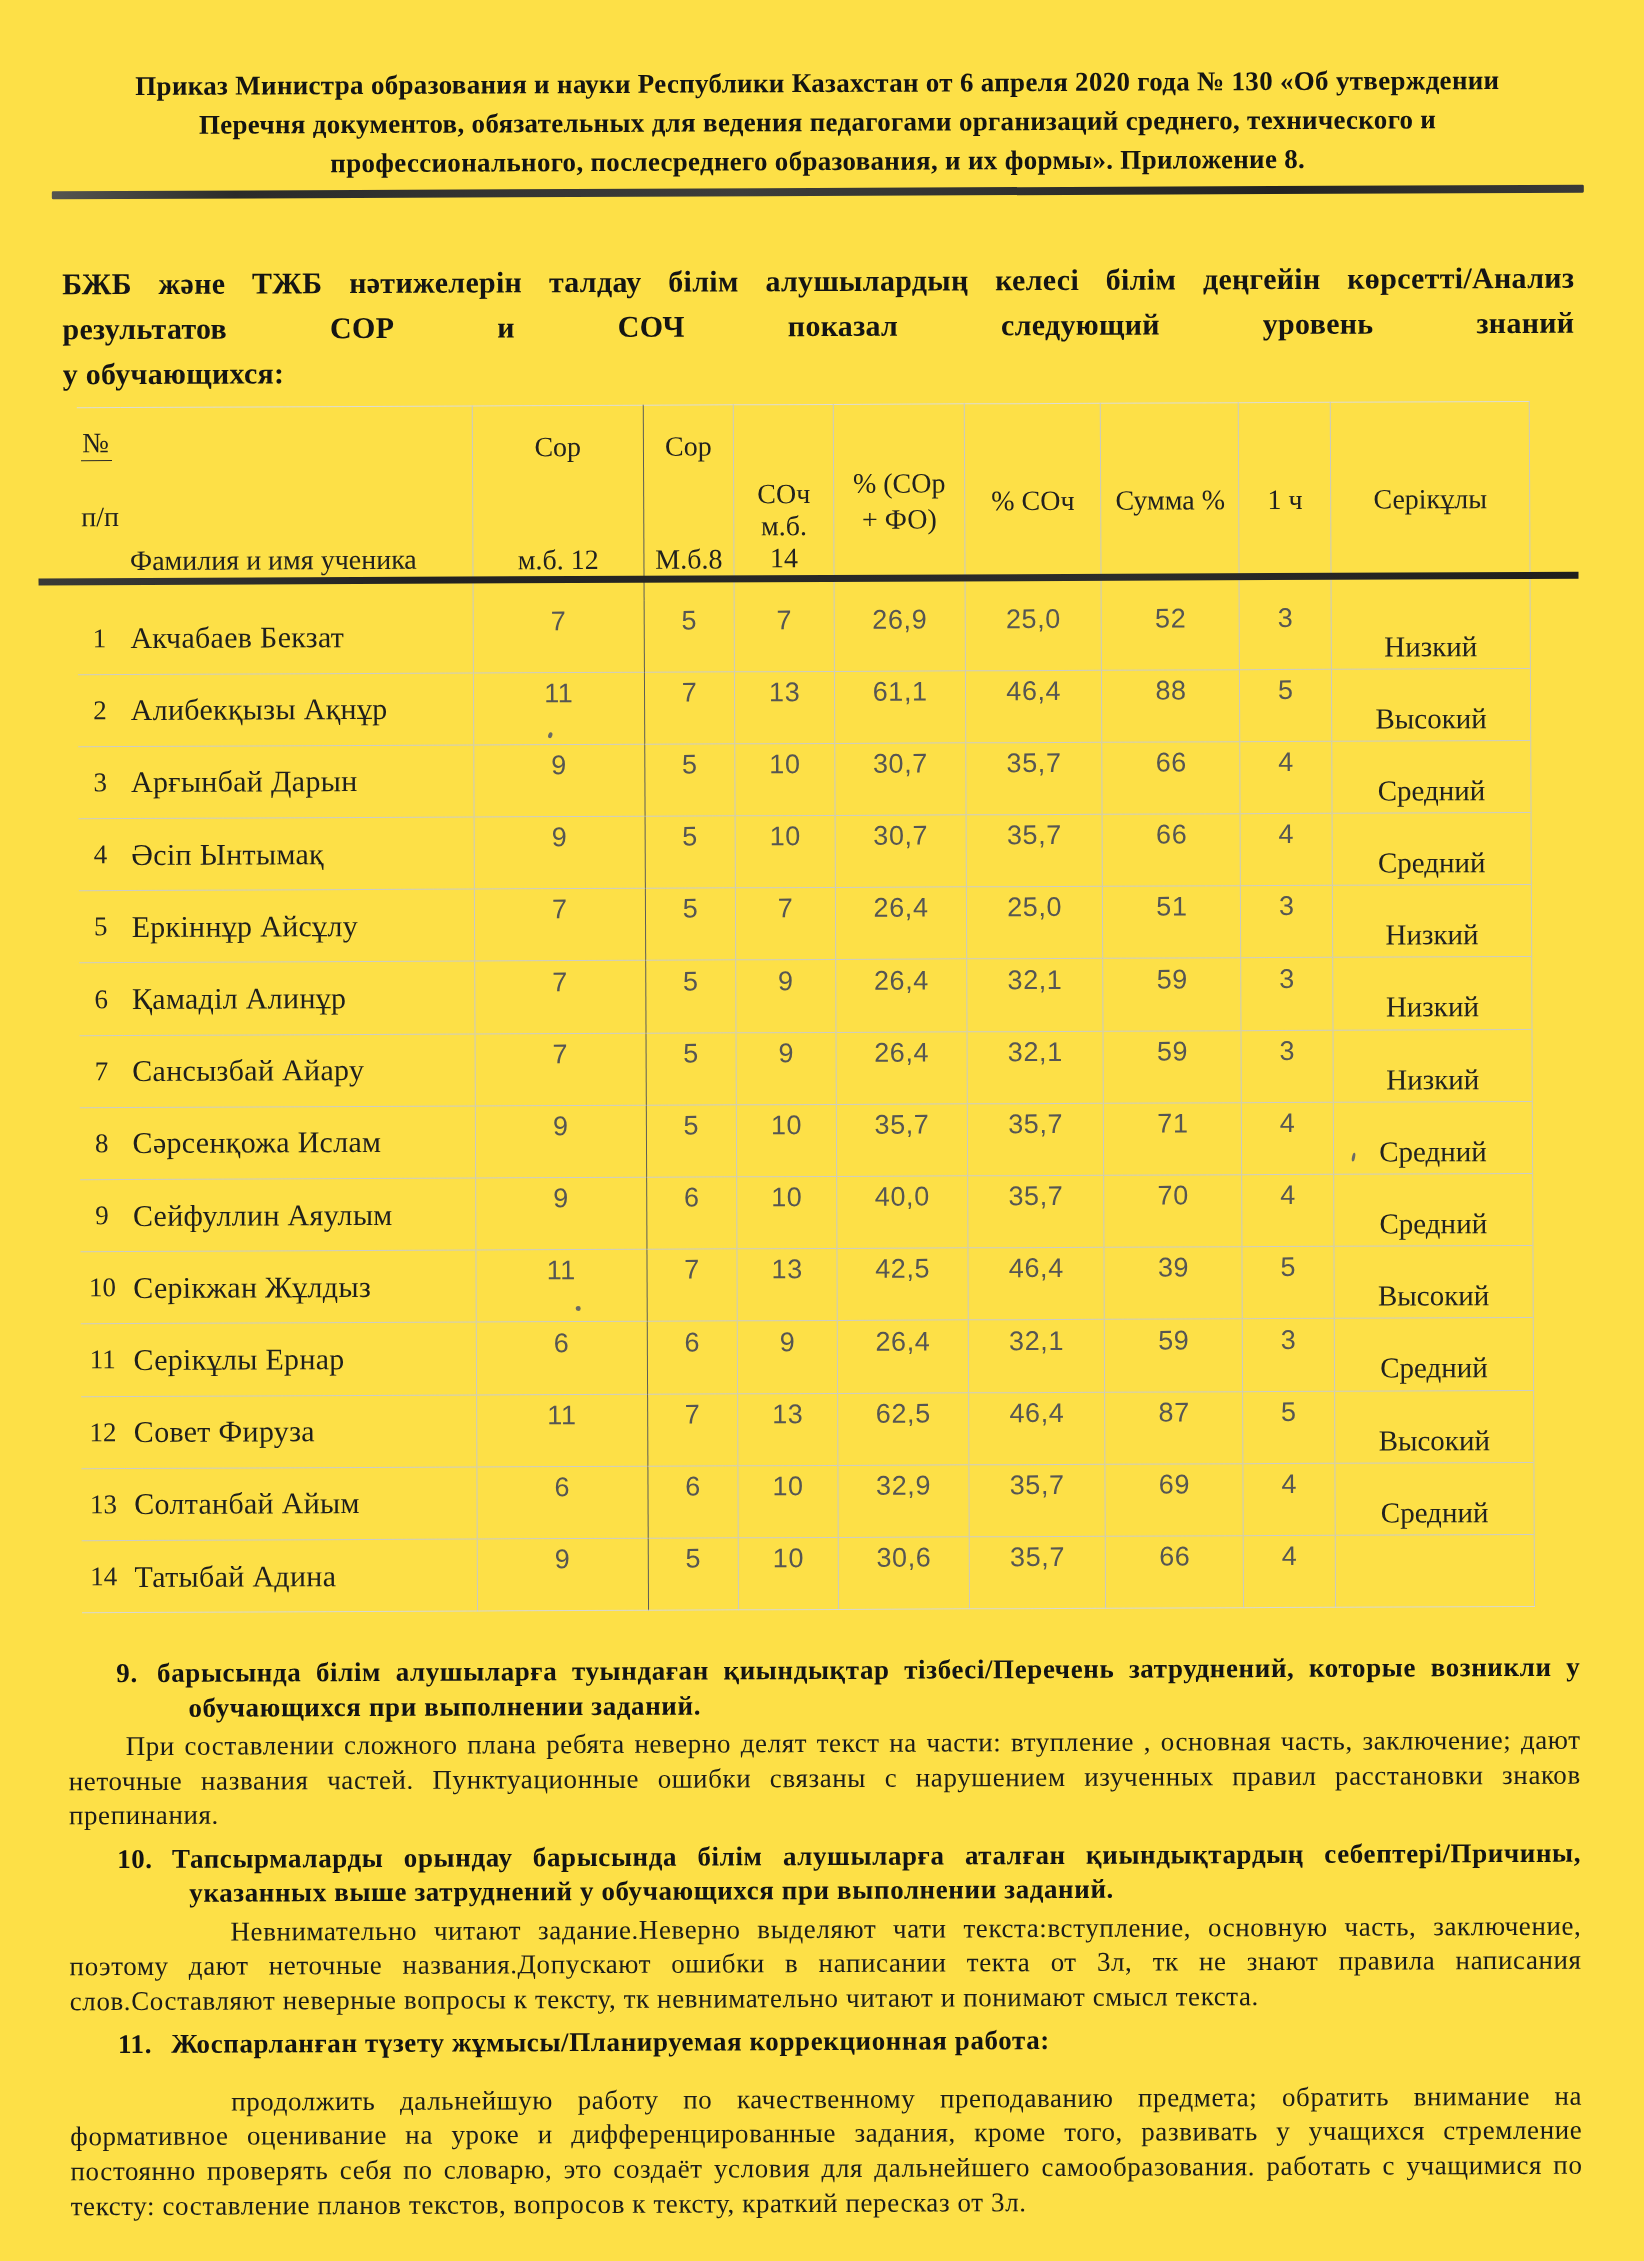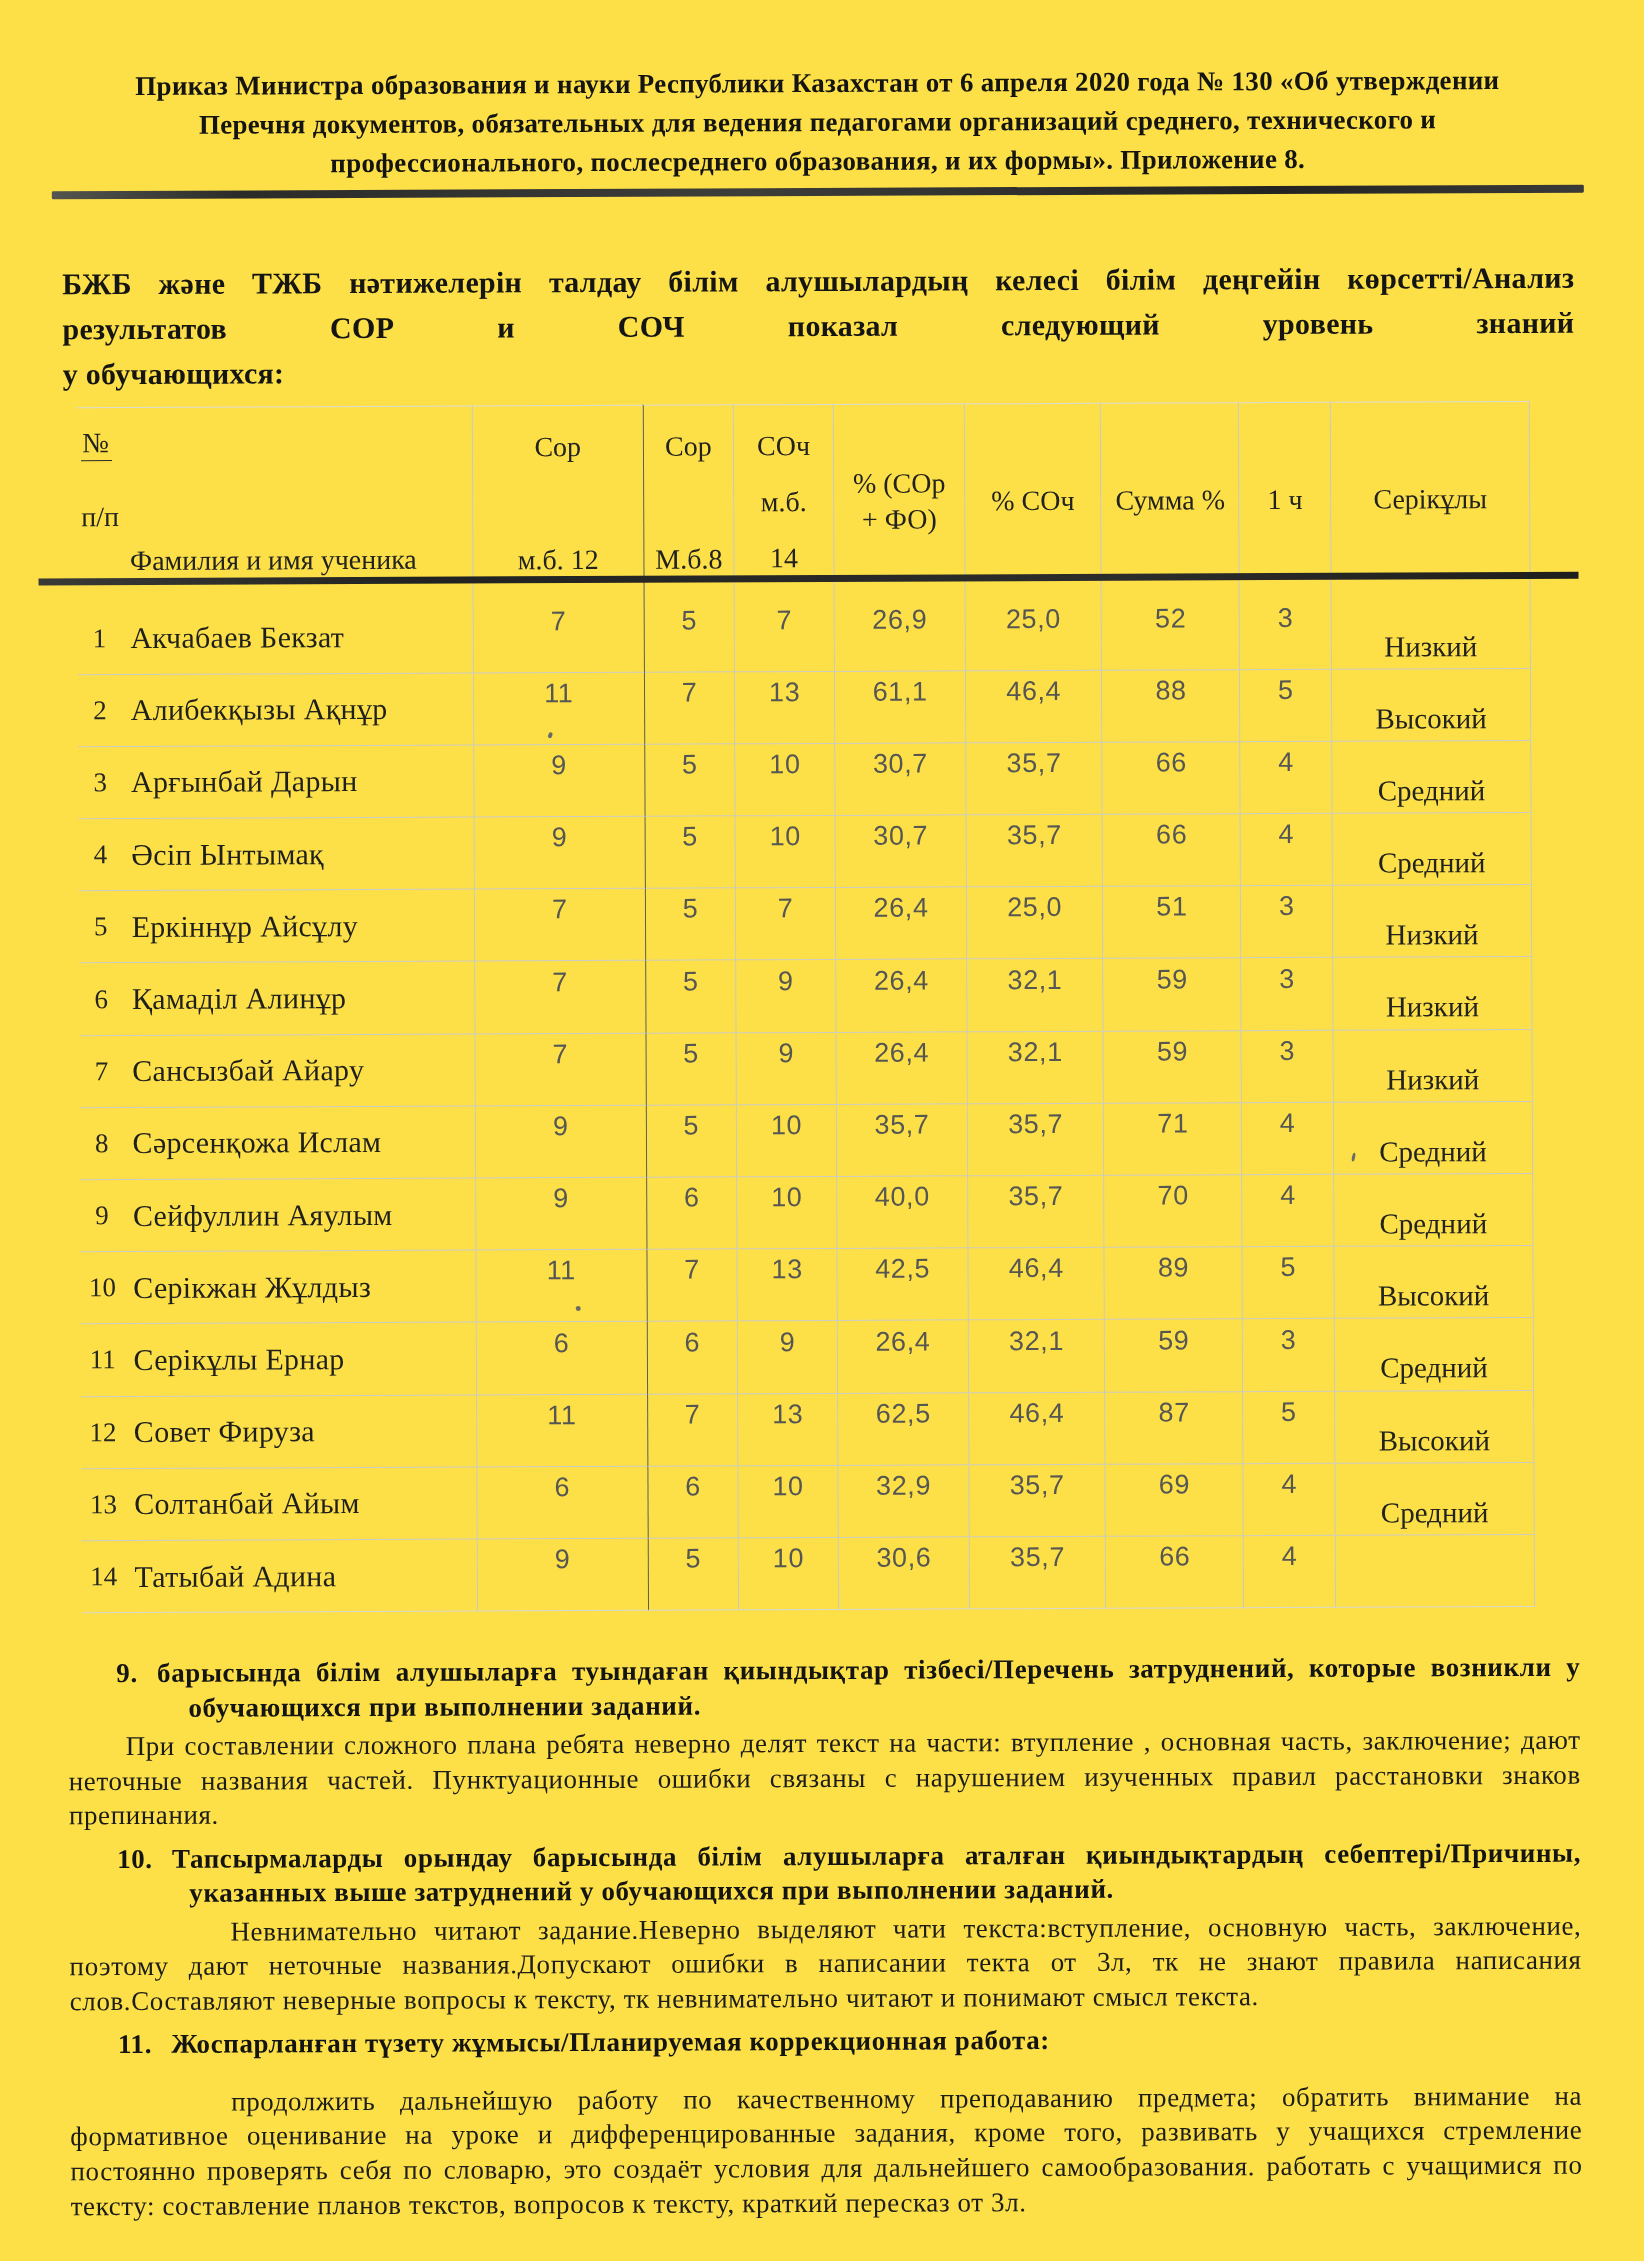--- a/index.html
+++ b/index.html
@@ -106,21 +106,21 @@
 
   th.col-name { vertical-align: bottom; text-align: left; padding: 0 0 26px 9px; }
 
   .hstack {
     display: flex; flex-direction: column;
     justify-content: space-between; align-items: center;
     height: 145px; padding: 7.7px 0;
   }
   .hstack3 {
     display: flex; flex-direction: column;
-    justify-content: space-between; align-items: center;
+    justify-content: flex-end; align-items: center;
     height: 145px; padding: 7.7px 0; line-height: 1.15;
   }
   .hcenter { line-height: 1.3; }
 
   tbody td {
     height: 65px;
     border-top: 1.3px solid #ccccc6;
   }
   tbody tr:first-child td { border-top: none; }
   tbody tr:last-child td { border-bottom: 1.3px solid #d8d8d2; }
@@ -348,21 +348,21 @@
               <td class="col-level">Средний</td>
             </tr>
             <tr>
               <td class="col-num">10</td>
               <td class="col-name">Серікжан Жұлдыз</td>
               <td class="score col-sor1">11</td>
               <td class="score col-sor2">7</td>
               <td class="score col-soch">13</td>
               <td class="score col-pct1">42,5</td>
               <td class="score col-pct2">46,4</td>
-              <td class="score col-sum">89</td>
+              <td class="score col-sum">39</td>
               <td class="score col-hours">5</td>
               <td class="col-level">Высокий</td>
             </tr>
             <tr>
               <td class="col-num">11</td>
               <td class="col-name">Серікұлы Ернар</td>
               <td class="score col-sor1">6</td>
               <td class="score col-sor2">6</td>
               <td class="score col-soch">9</td>
               <td class="score col-pct1">26,4</td>

